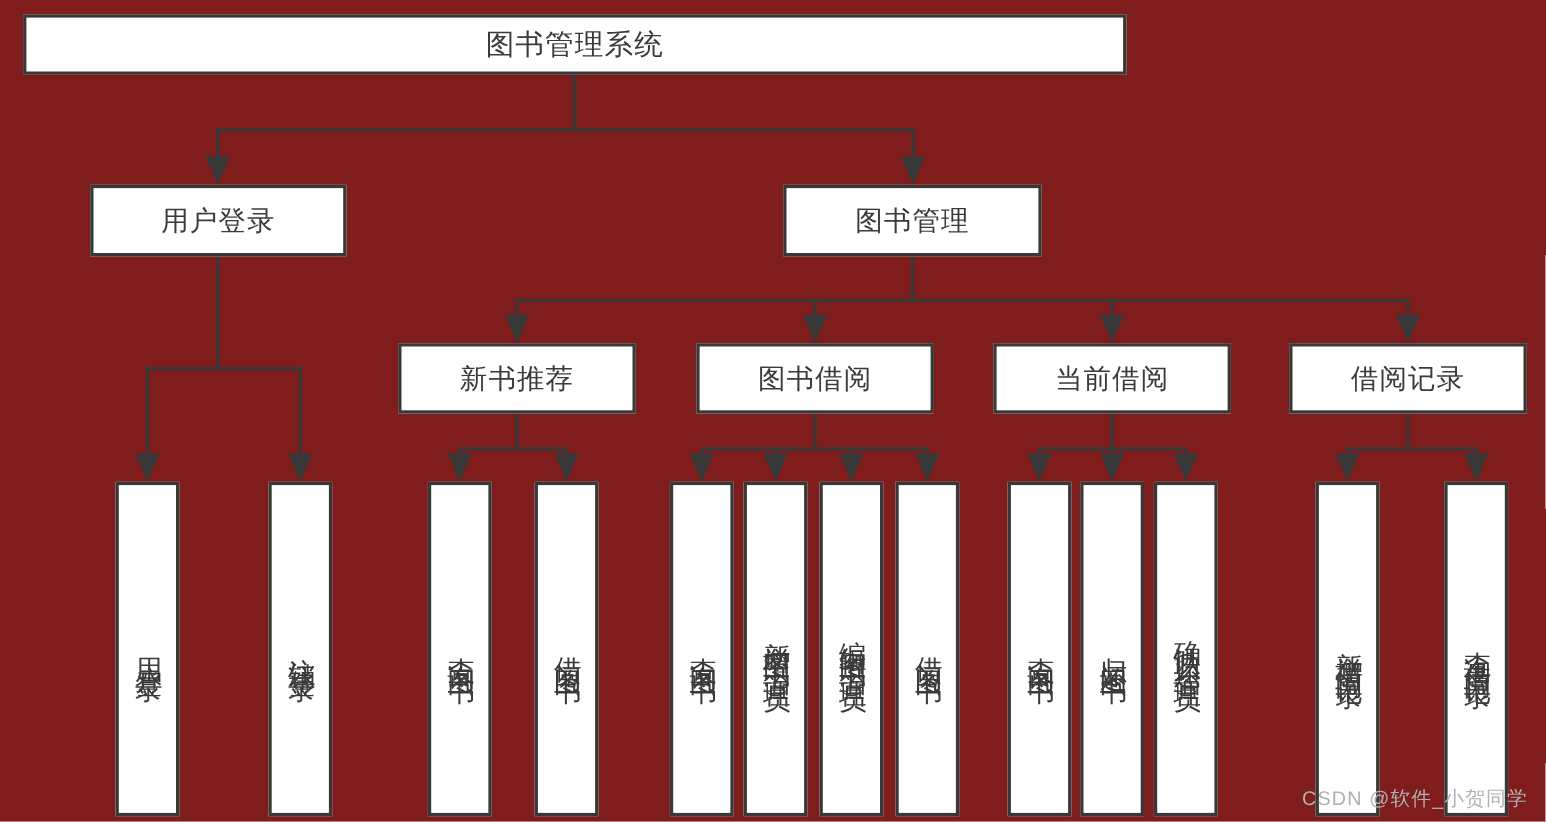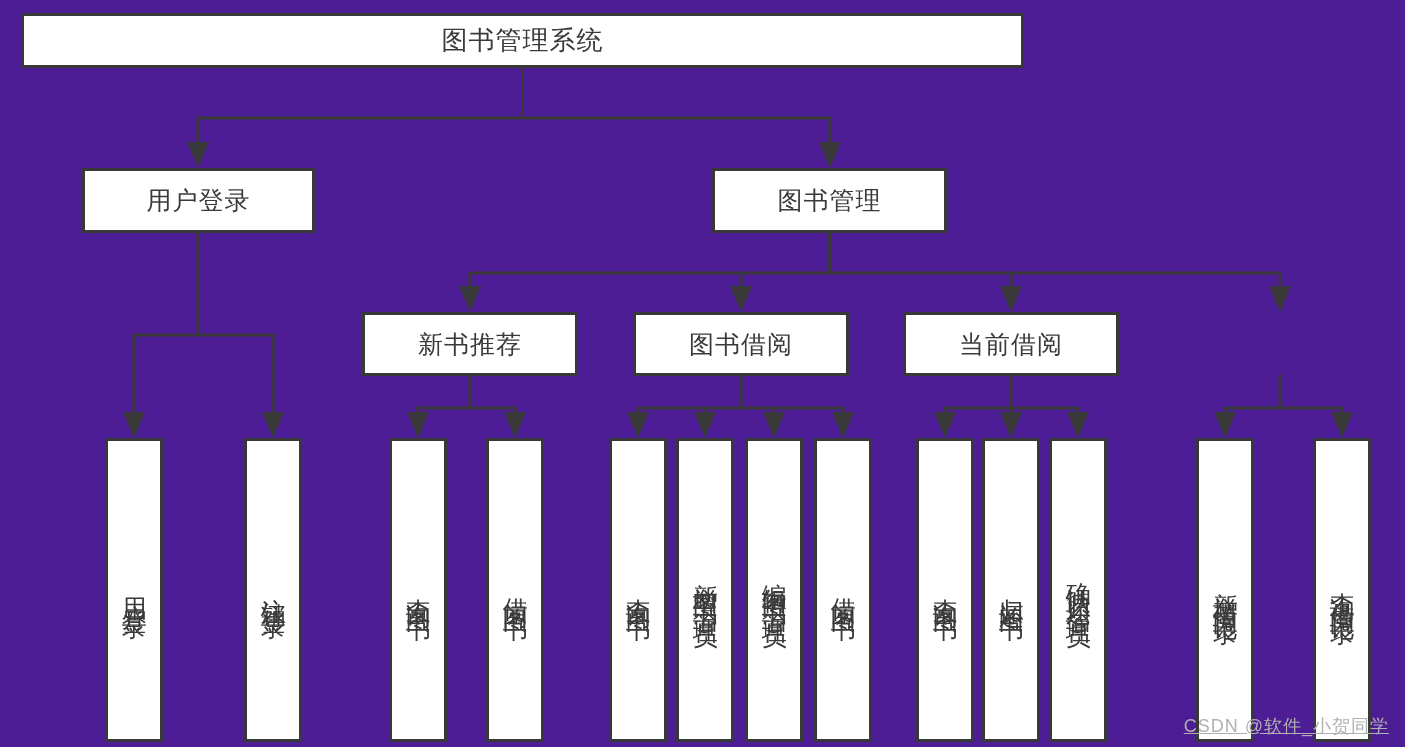--- a/index.html
+++ b/index.html
@@ -1,36 +1,36 @@
 <!DOCTYPE html>
 <html><head>
 <meta charset="utf-8">
 <style>
   * { margin:0; padding:0; box-sizing:border-box; }
   html,body { background:#ffffff; }
   .canvas {
-    position:relative; width:1405px; height:747px; background:#4c1d95;
+    position:relative; width:1405px; height:747px; background:#7f1d1d;
     font-family:"Liberation Sans","DejaVu Sans",sans-serif; overflow:hidden;
   }
   svg.wires { position:absolute; left:0; top:0; z-index:1; }
   .box {
     position:absolute; z-index:2;
     border:3px solid #383838; background:#ffffff;
     display:flex; align-items:center; justify-content:center;
     color:#3a3a3a;
   }
   .h .lbl { font-size:25px; letter-spacing:1px; white-space:nowrap; }
   .t .lbl { font-size:26px; letter-spacing:1px; white-space:nowrap; }
   .v .lbl {
     writing-mode:vertical-rl; text-orientation:mixed;
     font-size:25px; letter-spacing:6px; line-height:1.1; white-space:nowrap;
   }
   .watermark {
     position:absolute; right:16px; top:714px; z-index:5;
-    font-size:18px; letter-spacing:1px; color:#b0b0b0; white-space:nowrap;text-decoration:underline;
+    font-size:18px; letter-spacing:1px; color:#b0b0b0; white-space:nowrap;
   }
 </style>
 </head>
 <body>
 
 <div class="canvas">
 
   <svg class="wires" width="1405" height="747" viewBox="0 0 1405 747">
     <g stroke="#383838" stroke-width="3" stroke-linecap="square" fill="none">
 
@@ -84,20 +84,23 @@
 
   <div class="box h" style="left:712px;top:168px;width:235px;height:65px">
     <span class="lbl">图书管理</span>
   </div>
   <div class="box h" style="left:903px;top:312px;width:216px;height:64px">
     <span class="lbl">当前借阅</span>
   </div>
   <div class="box h" style="left:633px;top:312px;width:216px;height:64px">
     <span class="lbl">图书借阅</span>
   </div>
+  <div class="box h" style="left:1172px;top:312px;width:216px;height:64px">
+    <span class="lbl">借阅记录</span>
+  </div>
 
   <div class="box v" style="left:105px;top:438px;width:58px;height:304px">
     <span class="lbl">用户登录</span>
   </div>
   <div class="box v" style="left:244px;top:438px;width:58px;height:304px">
     <span class="lbl">注销登录</span>
   </div>
 
   <div class="box v" style="left:389px;top:438px;width:58px;height:304px">
     <span class="lbl">查询图书</span>

